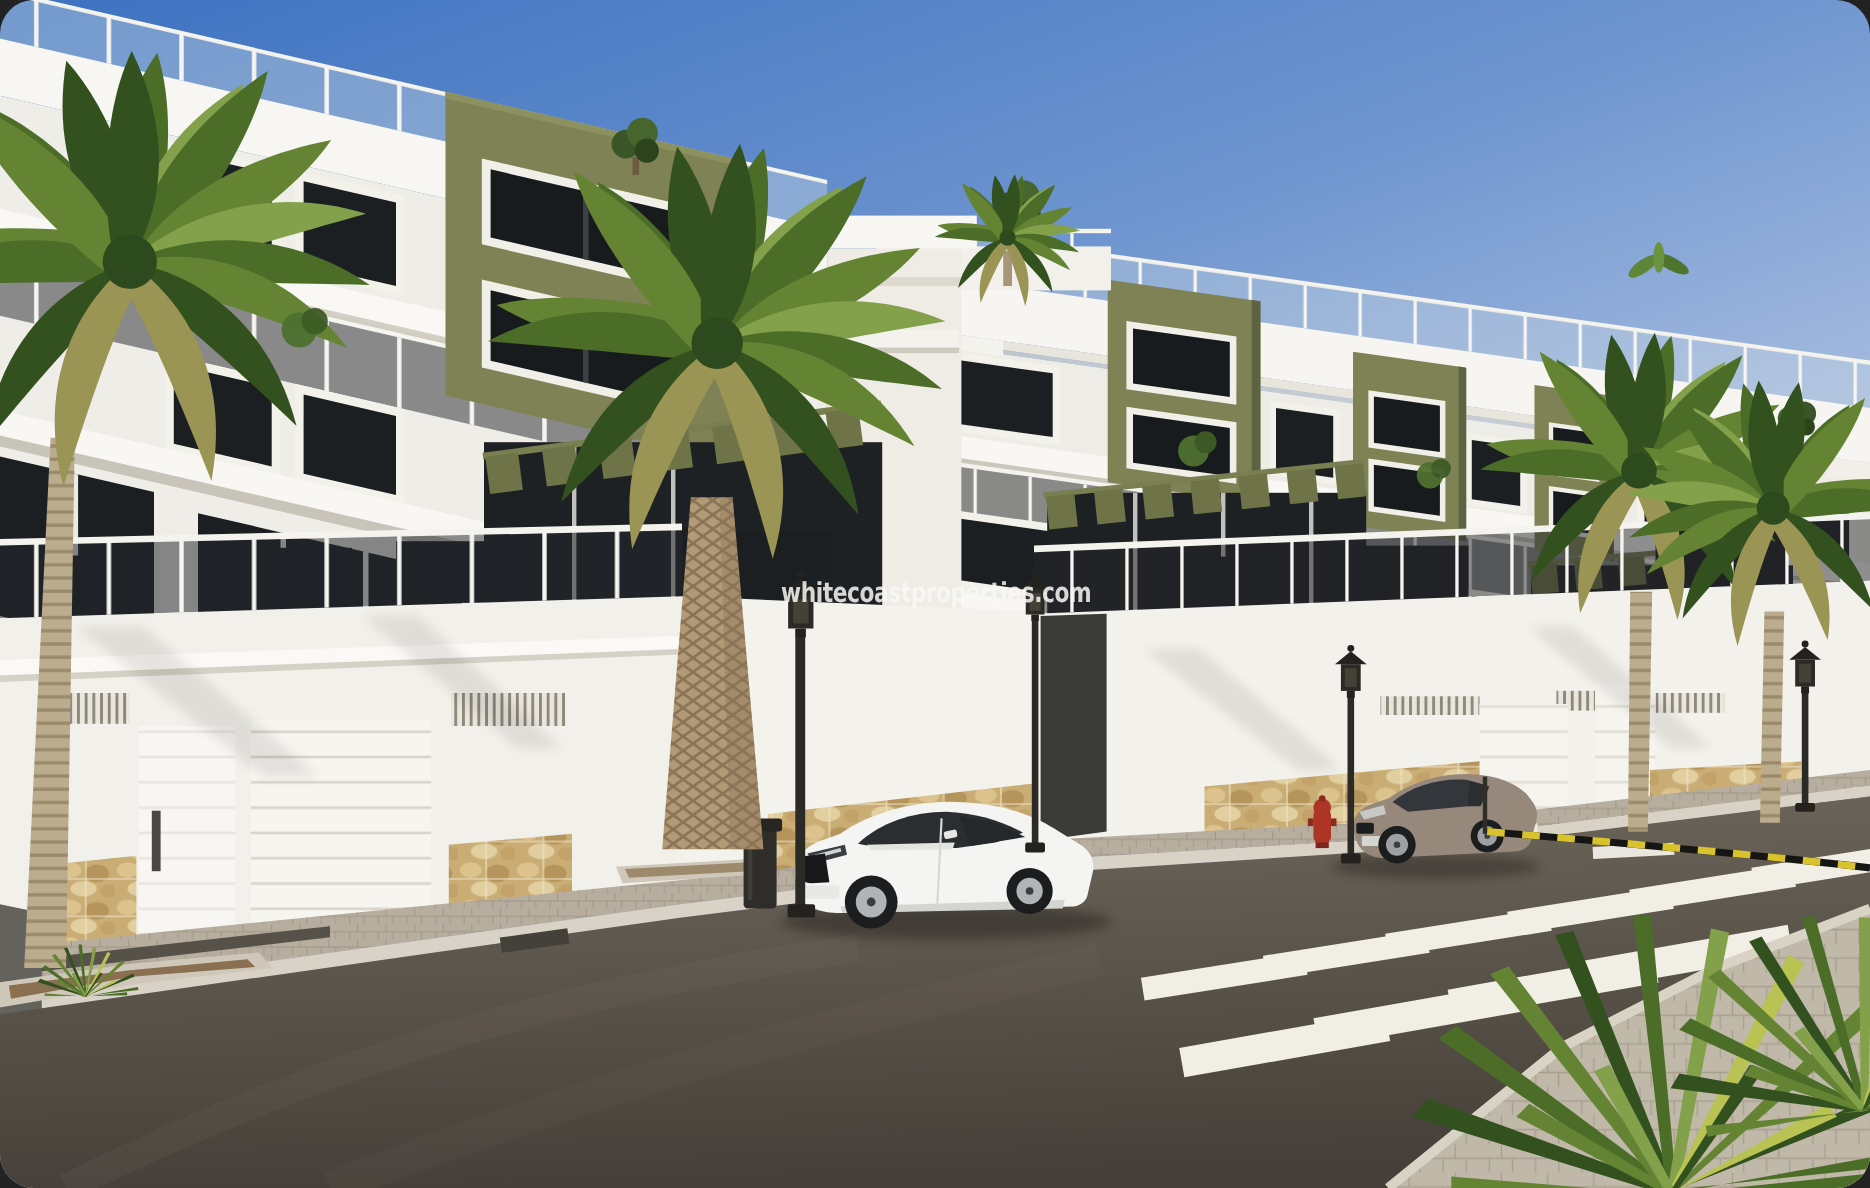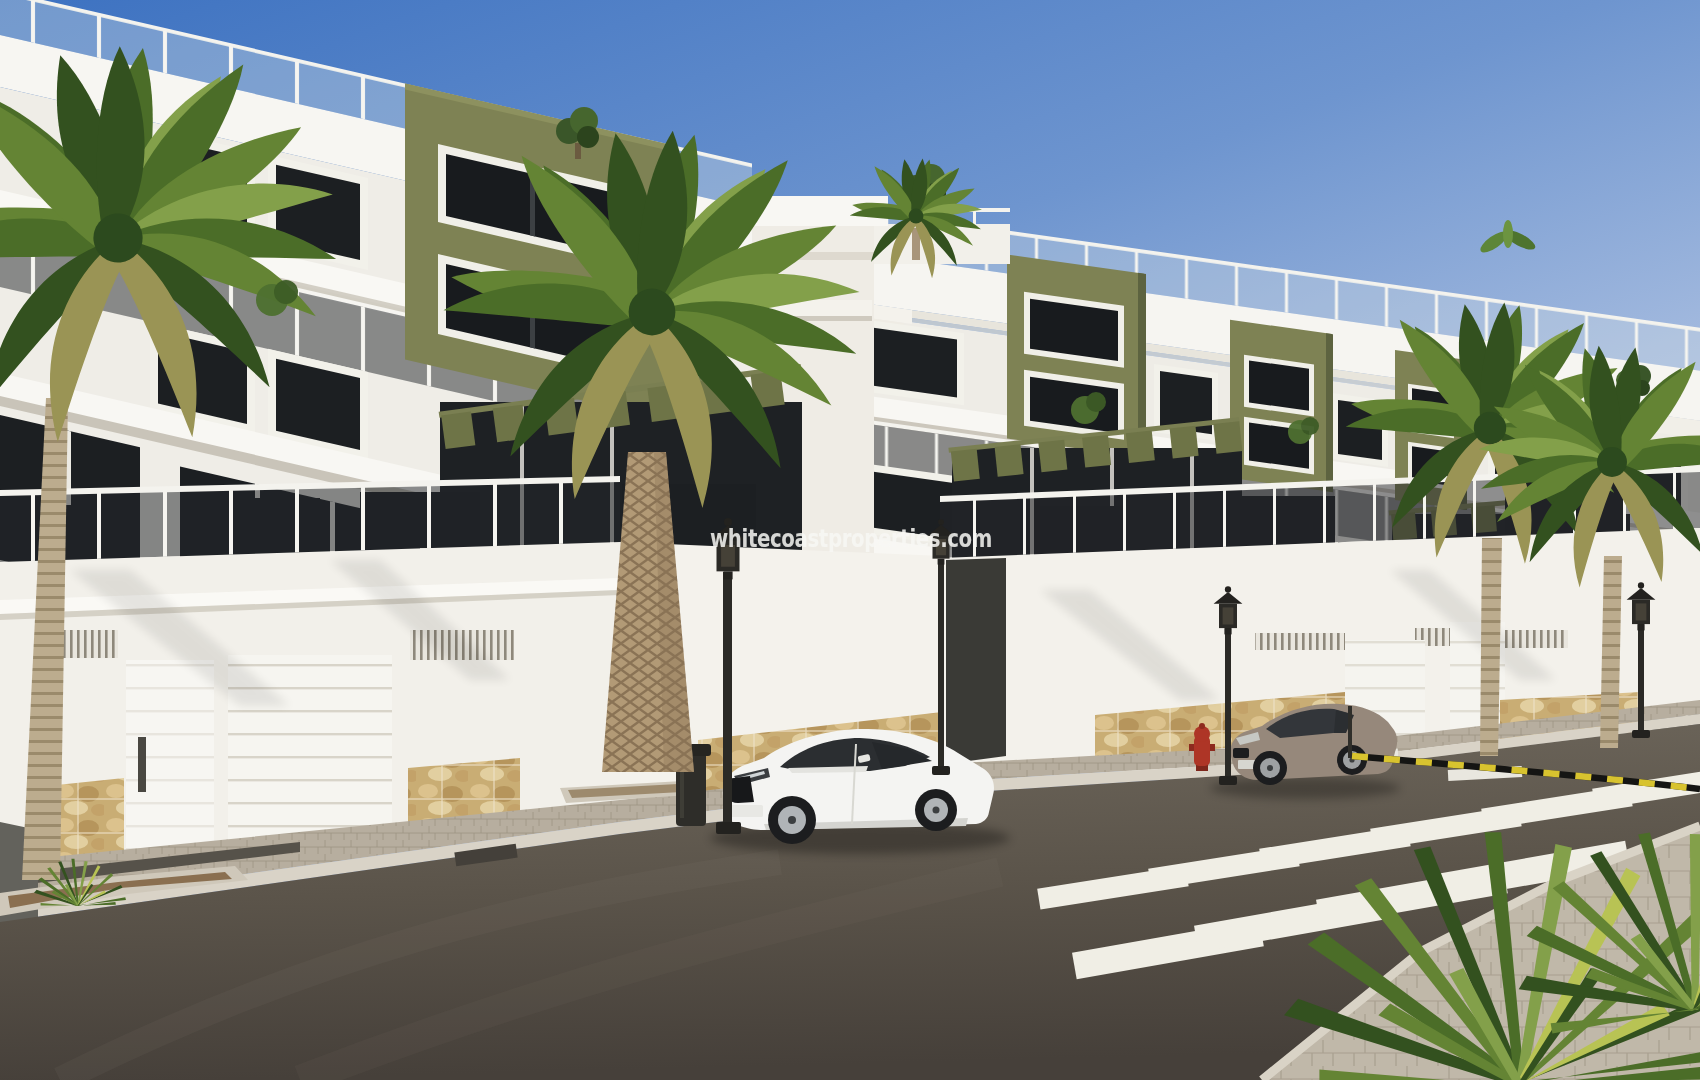--- a/index.html
+++ b/index.html
@@ -1,16 +1,16 @@
 <!DOCTYPE html>
 <html><head>
 <meta charset="utf-8">
 <style>
   html,body{margin:0;padding:0;background:#222;}
-  .stage{position:relative;width:1700px;height:1080px;overflow:hidden;font-family:"DejaVu Sans","Liberation Sans",sans-serif;}
+  .stage{position:relative;width:1700px;height:1080px;overflow:hidden;font-family:"DejaVu Sans","Liberation Sans",sans-serif;border-radius:31px;}
   svg{display:block}
   .wm{font-family:"DejaVu Sans","Liberation Sans",sans-serif;font-weight:bold;}
 </style>
 </head>
 <body>
 
 <div class="stage">
 <svg width="1700" height="1080" viewBox="0 0 1700 1080" xmlns="http://www.w3.org/2000/svg">
   <defs>
     <linearGradient id="sky" x1="0" y1="0" x2="0.55" y2="1">

